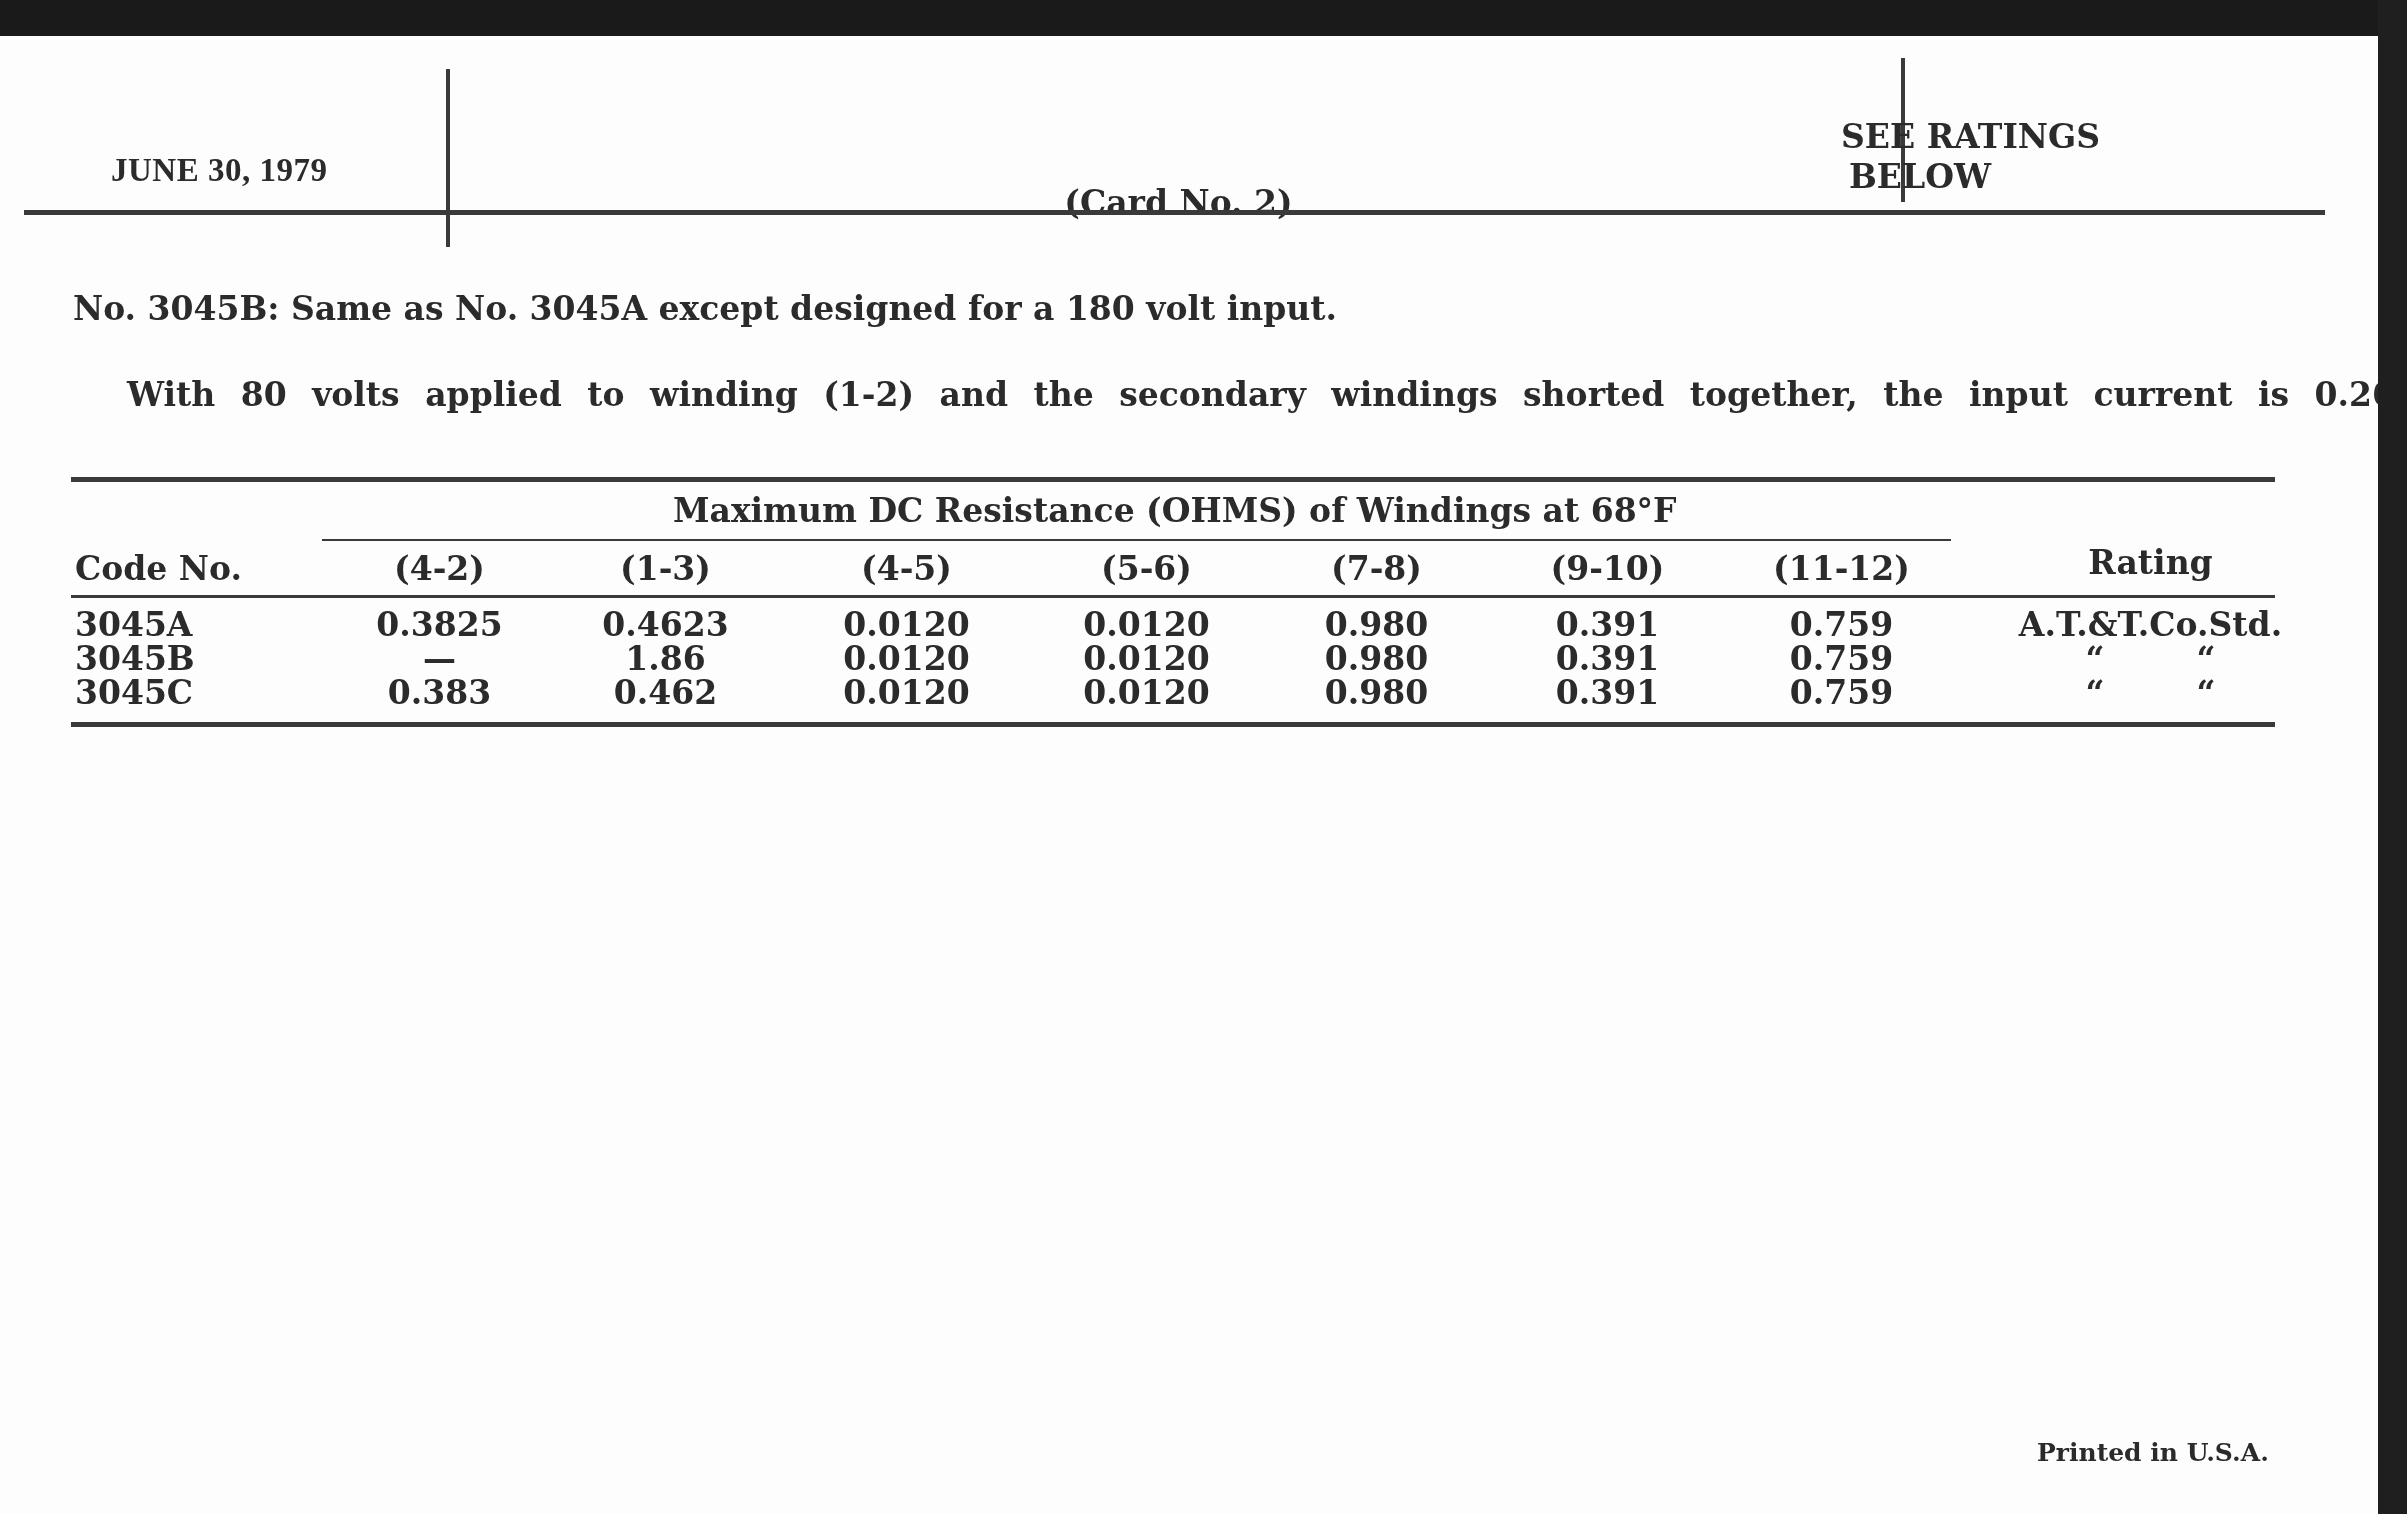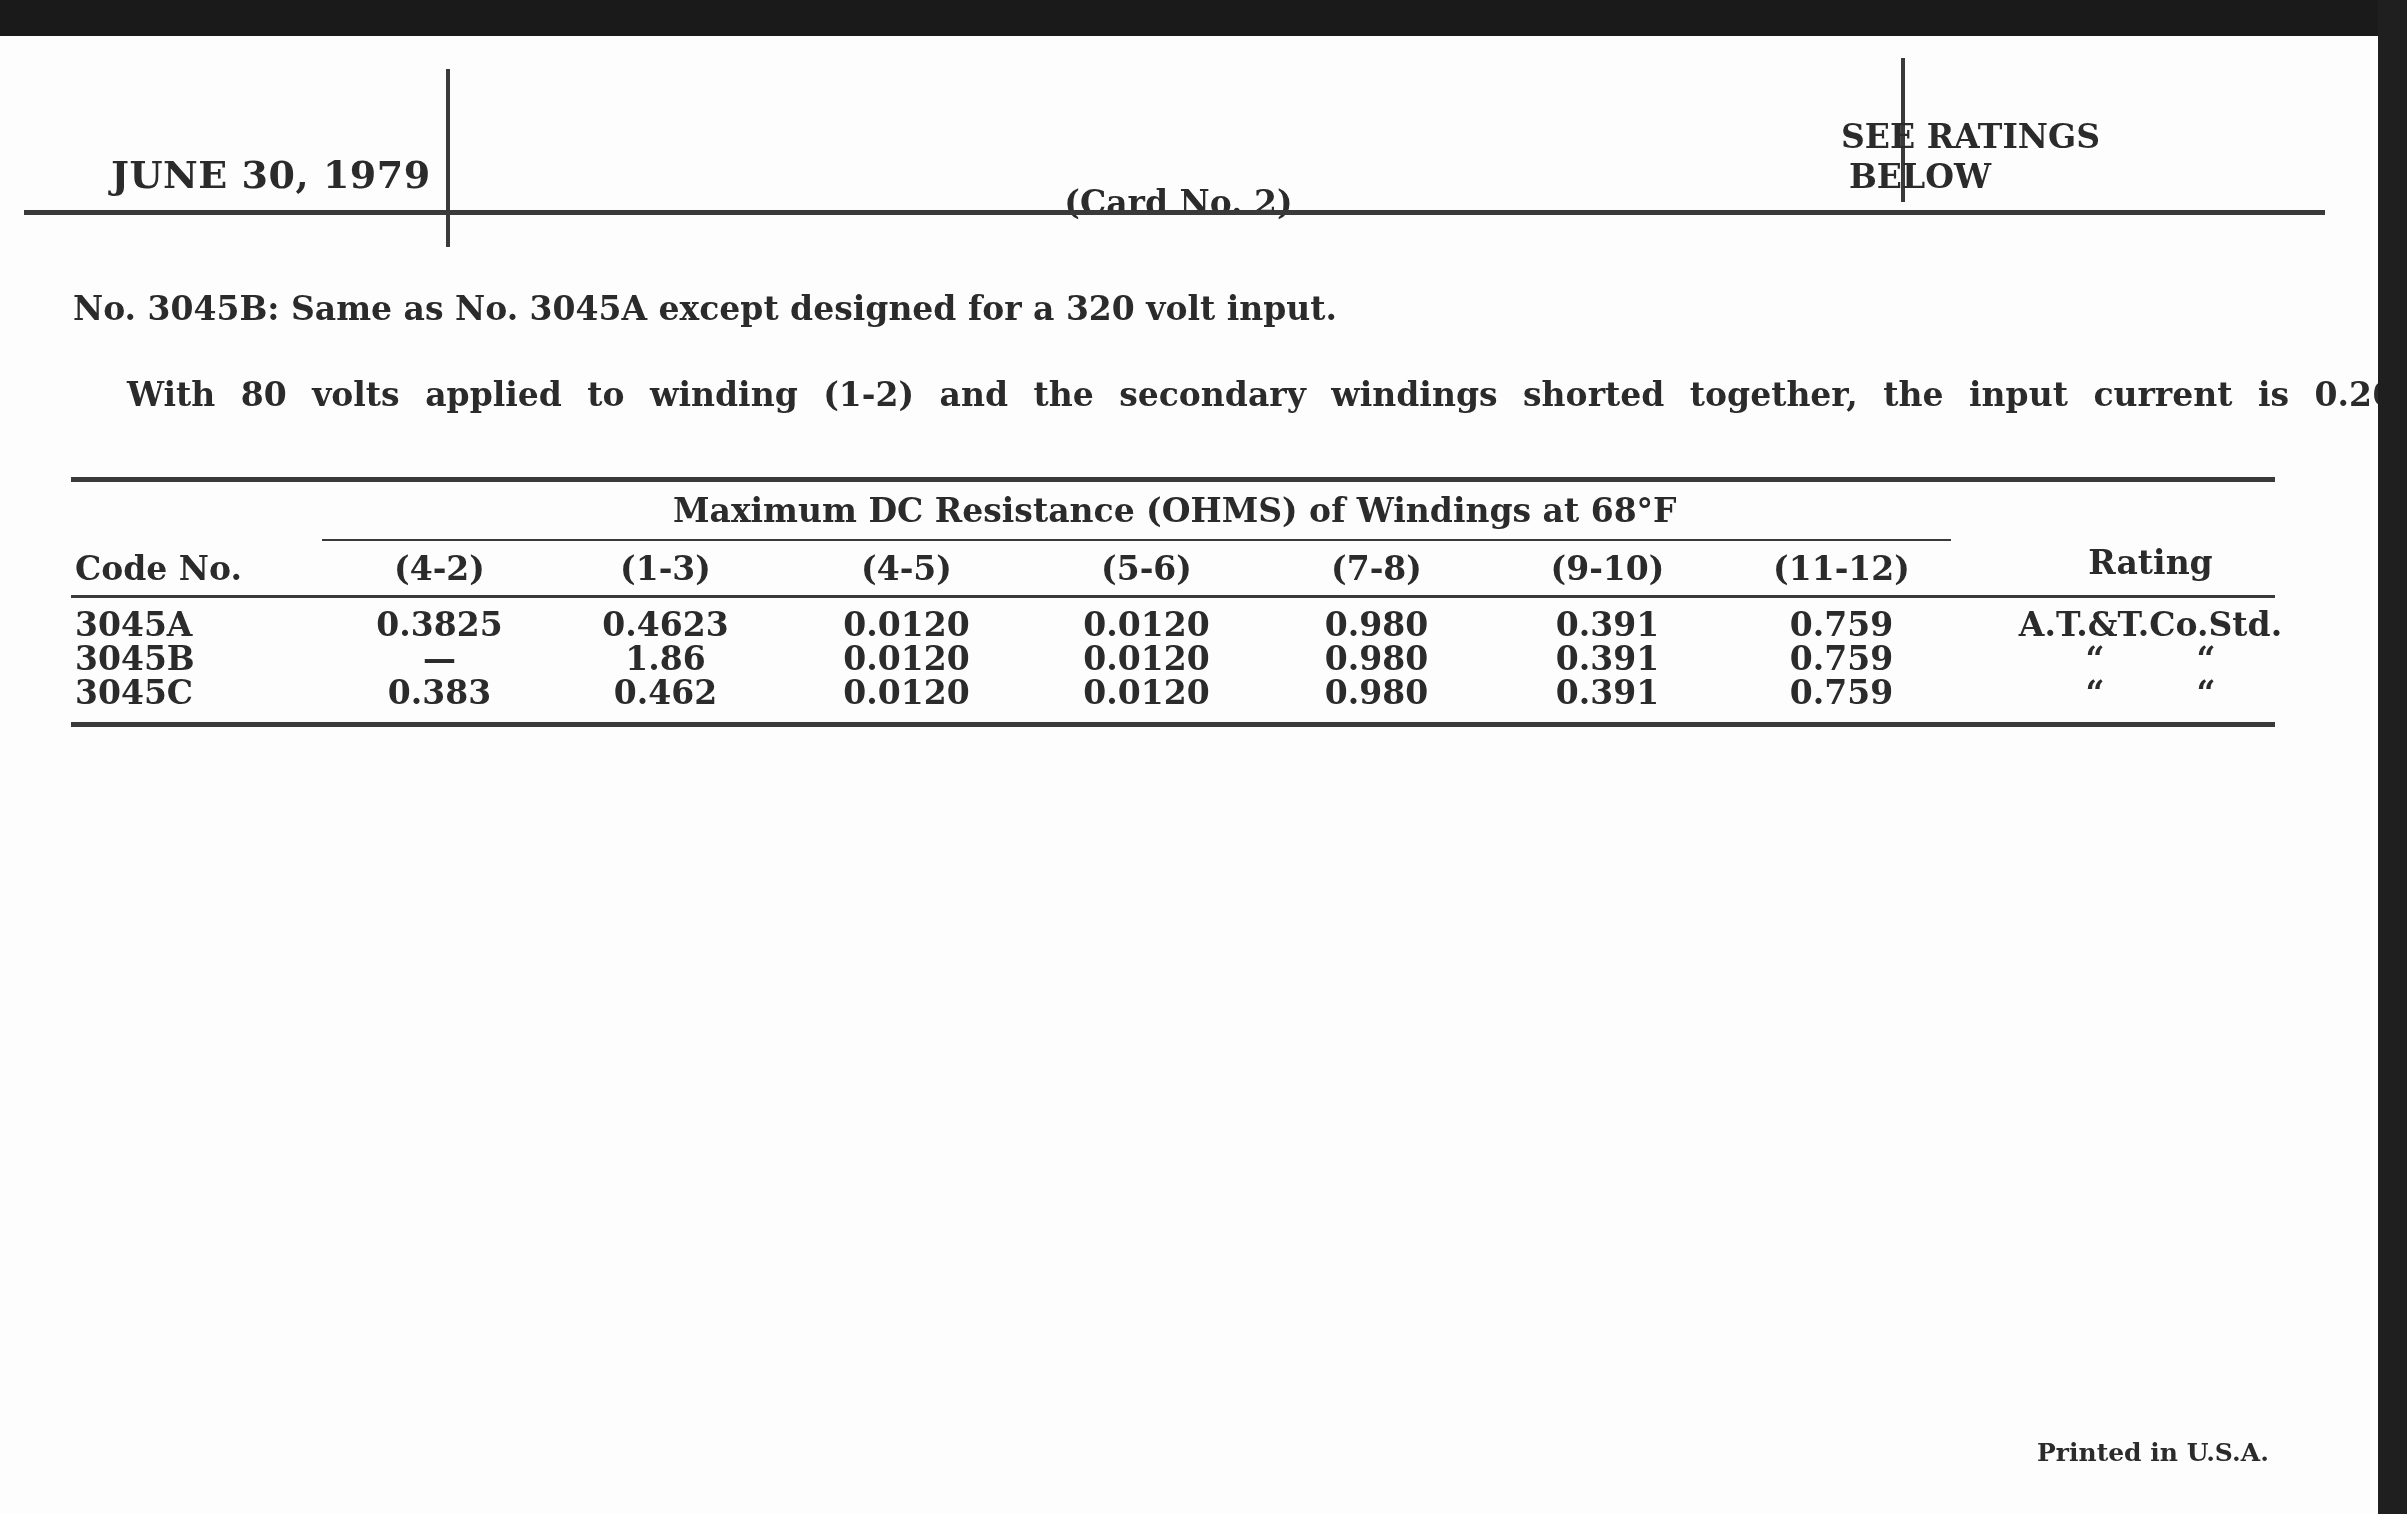--- a/index.html
+++ b/index.html
@@ -13,21 +13,21 @@
     position:absolute; left:0; top:36px; width:2378px; height:1479px;
     background:#fdfdfd;
   }
   .right-edge {
     position:absolute; left:2378px; top:0; width:30px; height:1515px; background:#1f1f1f;
   }
   .abs { position:absolute; white-space:nowrap; }
   .rule { position:absolute; background:#3a3a3a; }
 
   
-  .date { left:111px; top:116px; font-size:38px; font-weight:bold; letter-spacing:0.5px; }
+  .date { left:111px; top:116px; font-size:33px; font-weight:bold; letter-spacing:0.5px;font-family:Liberation Serif, serif; }
   .title { left:713px; top:77px; width:931px; text-align:center; font-size:50px; font-weight:bold; letter-spacing:0.5px; }
   .subtitle { left:713px; top:147px; width:931px; text-align:center; font-size:33px; font-weight:bold; }
   .ratings1 { left:1841px; top:81px; width:158px; text-align:center; font-size:33px; font-weight:bold; }
   .ratings2 { left:1841px; top:121px; width:158px; text-align:center; font-size:33px; font-weight:bold; }
 
   
   .para { font-size:33px; font-weight:bold; }
   .p1 { left:73px; top:253px; }
   .p2 { left:73px; top:296px; }
   .p3 { left:127px; top:339px; width:2148px; display:flex; justify-content:space-between; }
@@ -46,21 +46,21 @@
 <div class="card">
 
   <div class="abs date">JUNE 30, 1979</div>
   <div class="rule" style="left:446px;top:33px;width:4px;height:178px;"></div>
   <div class="abs subtitle">(Card No. 2)</div>
   <div class="rule" style="left:1901px;top:22px;width:4px;height:144px;"></div>
   <div class="abs ratings1">SEE RATINGS</div>
   <div class="abs ratings2">BELOW</div>
   <div class="rule" style="left:24px;top:174px;width:2301px;height:5px;"></div>
 
-  <div class="abs para p1">No. 3045B: Same as No. 3045A except designed for a 320 volt input.</div>
+  <div class="abs para p1">No. 3045B: Same as No. 3045A except designed for a 180 volt input.</div>
   <div class="abs para p3">
       <span style="word-spacing:14px;">With 80 volts applied to winding (1-2) and the secondary windings shorted together, the input current is 0.261 maximum</span>
     </div>
 
   <div class="rule" style="left:71px;top:441px;width:2204px;height:5px;"></div>
   <div class="abs th" style="left:673px;top:455px;">Maximum DC Resistance (OHMS) of Windings at 68°F</div>
   <div class="rule" style="left:322px;top:503px;width:1629px;height:2px;"></div>
 
   <div id="table-head">
       <div class="abs th" style="top: 513px; left: 75px;">Code No.</div>

